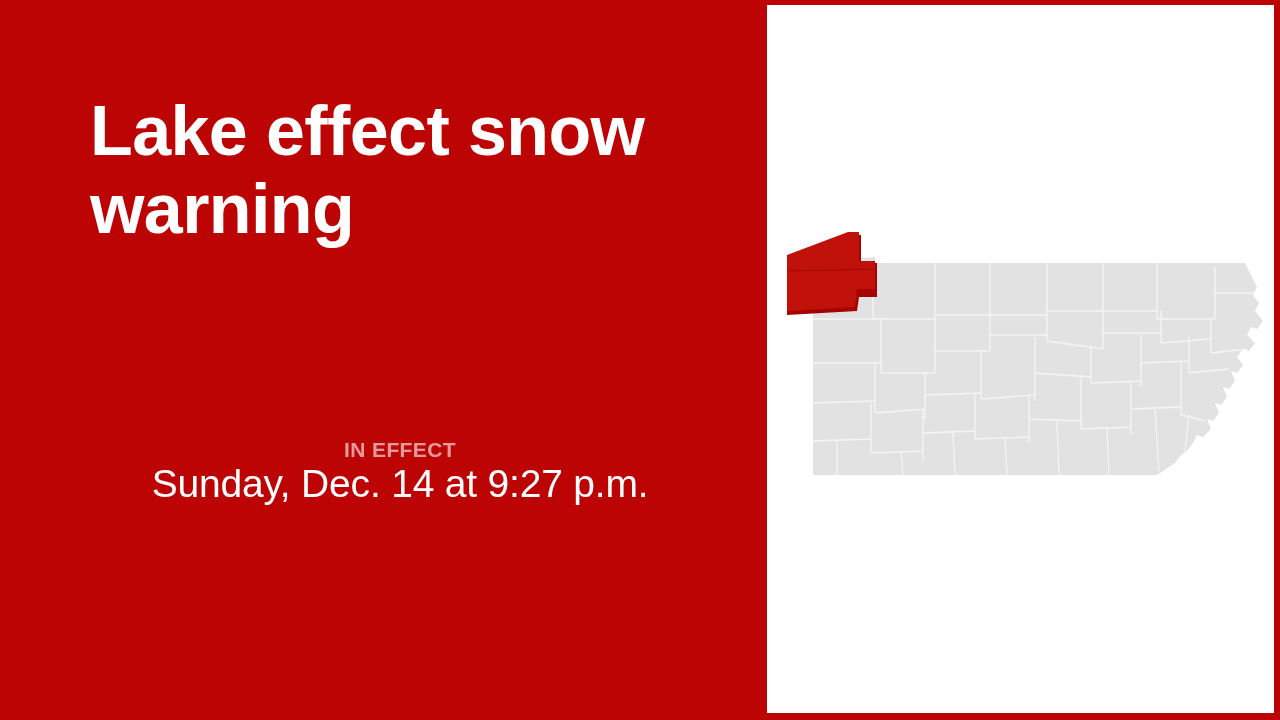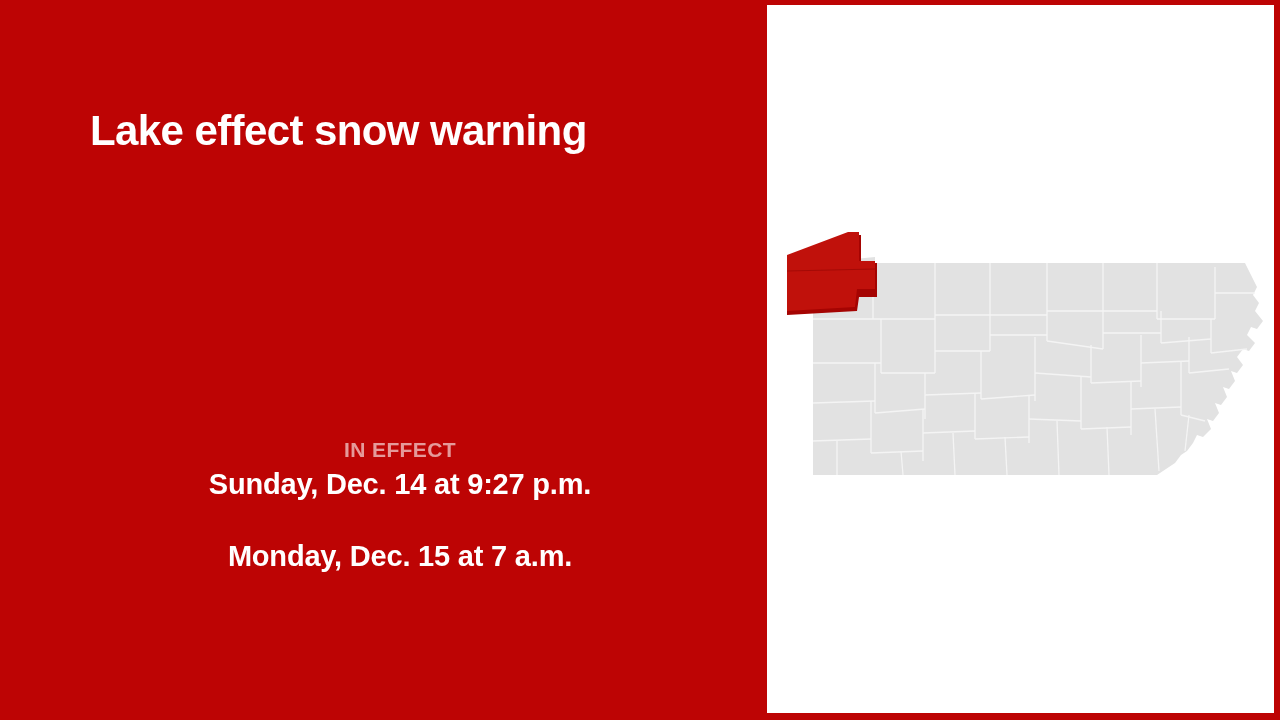--- a/index.html
+++ b/index.html
@@ -31,21 +31,21 @@
     background: #bd0404;
     z-index: 3;
   }
 
   .alert-title {
     position: absolute;
     left: 90px;
     top: 92px;
     width: 620px;
     margin: 0;
-    font-size: 42px;
+    font-size: 70px;
     line-height: 78px;
     font-weight: bold;
     letter-spacing: -0.6px;
     color: #ffffff;
     white-space: pre-line;
   }
 
   .times-block {
     position: absolute;
     left: 90px;
@@ -61,23 +61,23 @@
     font-size: 21px;
     line-height: 26px;
     font-weight: bold;
     letter-spacing: 0.4px;
     color: rgba(255, 255, 255, 0.60);
     margin-bottom: 3px;
   }
 
   .time-value {
     display: block;
-    font-size: 29px;
+    font-size: 39px;
     line-height: 36px;
-    font-weight: bold;
+    font-weight: normal;
     letter-spacing: -0.2px;
     color: #ffffff;
   }
 
   
   .map-panel {
     position: absolute;
     left: 767px;
     top: 0;
     width: 513px;
@@ -128,21 +128,20 @@
     <h1 class="alert-title">Lake effect snow warning</h1>
 
     <div class="times-block">
 
       <div class="time-group">
         <span class="time-label">IN EFFECT</span>
         <span class="time-value">Sunday, Dec. 14 at 9:27 p.m.</span>
       </div>
 
       <div class="time-group">
-        <span class="time-value">Monday, Dec. 15 at 7 a.m.</span>
       </div>
 
     </div>
   </div>
 
   <div class="map-panel">
     <div class="map-panel-inner">
       <div class="map-stage">
 
         <svg class="state-map" viewBox="0 0 484 288" preserveAspectRatio="xMidYMid meet">

